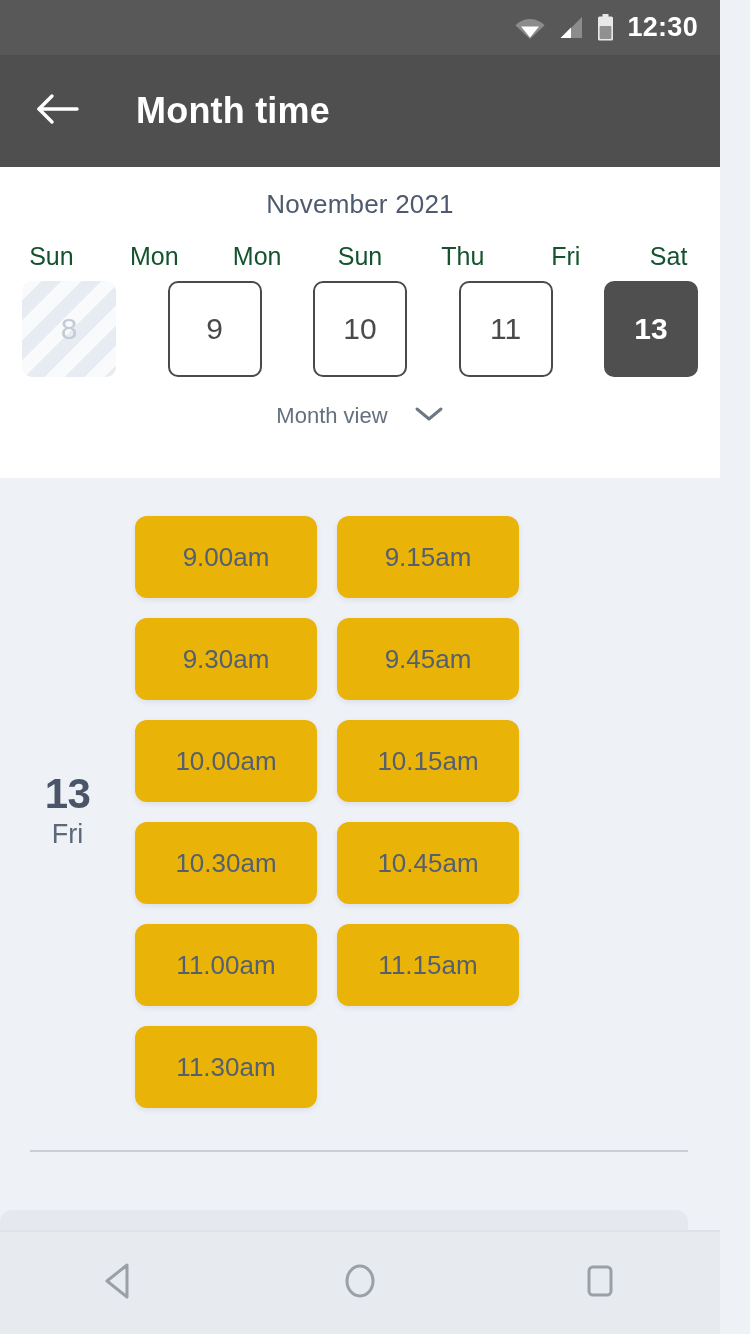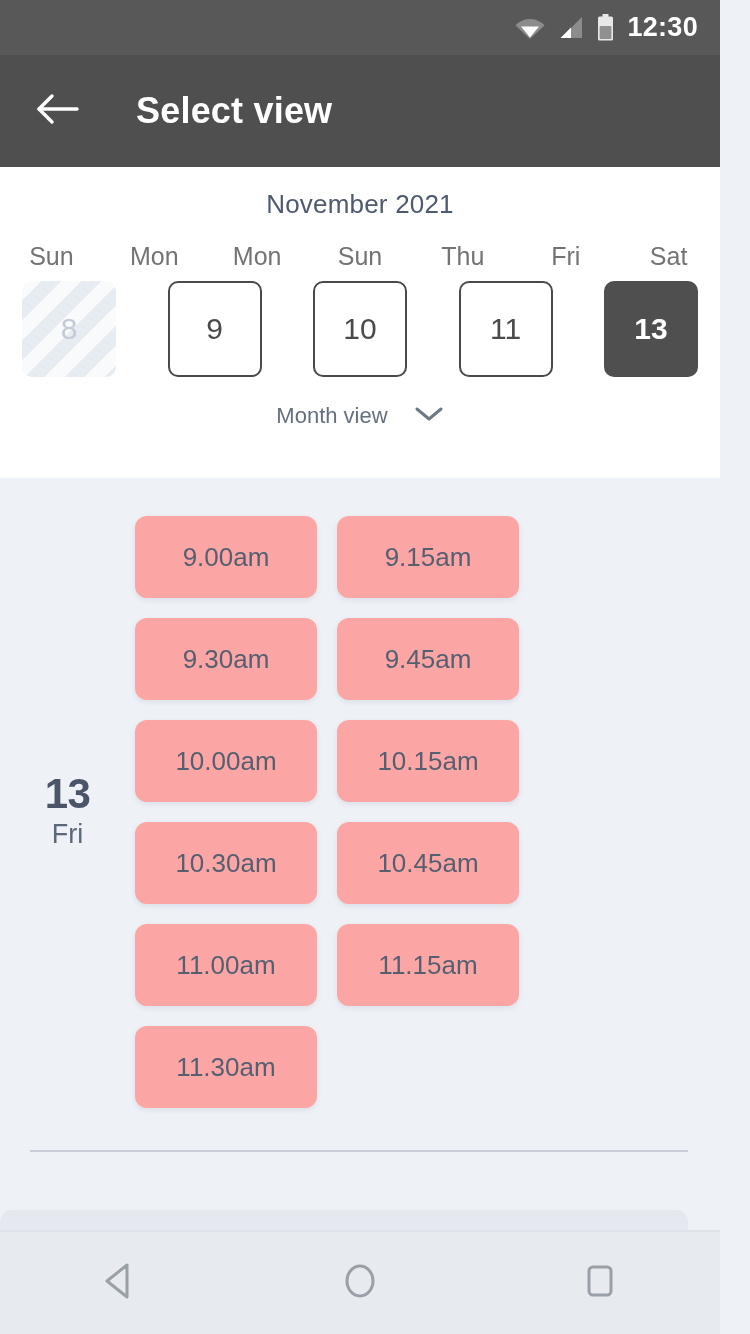--- a/index.html
+++ b/index.html
@@ -26,21 +26,21 @@
     height:112px; background:#4f4f4f; flex:0 0 112px;
     display:flex; align-items:center; padding-left:32px; gap:52px;
   }
   .back-btn { width:52px; height:52px; display:flex; align-items:center; justify-content:center; cursor:pointer; }
   .appbar-title { color:#ffffff; font-size:36px; font-weight:bold; letter-spacing:0.2px; }
 
   
   .calpanel { background:#ffffff; flex:0 0 311px; padding-top:22px; }
   .month-title { text-align:center; font-size:26px; color:#4e5a6d; letter-spacing:0.2px; padding-bottom:22px; }
   .weekdays { display:flex; padding:0 0 10px 0; }
-  .weekday { flex:1; text-align:center; font-size:25px; color:#737373; }
+  .weekday { flex:1; text-align:center; font-size:25px; color:#14532d; }
   .days { display:flex; padding:0 22px; gap:0; justify-content:space-between; }
   .day {
     width:94px; height:96px; border-radius:10px;
     display:flex; align-items:center; justify-content:center;
     font-size:30px; color:#4a4a4a; background:#ffffff;
     border:2px solid #4a4a4a; cursor:pointer;
   }
   .day.selected { background:#4f4f4f; color:#ffffff; font-weight:bold; border-color:#4f4f4f; }
   .day.disabled {
     border:none; color:#c2cbd6; cursor:default;
@@ -57,21 +57,21 @@
   
   .content { flex:1 1 auto; background:#eef1f6; overflow:hidden; position:relative; }
 
   .daygroup { display:flex; padding:0 32px 0 0; }
   .daygroup.first { padding-top:38px; }
   .daycol { width:135px; flex:0 0 135px; display:flex; flex-direction:column; align-items:center; justify-content:center; }
   .daynum { font-size:42px; font-weight:bold; color:#4a5568; line-height:1.05; letter-spacing:-0.5px; }
   .dayname { font-size:27px; color:#5c6878; line-height:1.3; }
   .slots { flex:1; display:flex; flex-wrap:wrap; gap:20px 20px; align-content:flex-start; }
   .slot {
-    width:182px; height:82px; background:#fca5a5; border-radius:12px;
+    width:182px; height:82px; background:#eab308; border-radius:12px;
     display:flex; align-items:center; justify-content:center;
     font-size:26px; color:#545f70; cursor:pointer;
     box-shadow:0 2px 5px rgba(120,135,160,0.17);
   }
   .divider { height:2px; background:#c9ced6; margin:42px 32px 0 30px; }
 
   .closed-wrap { display:flex; align-items:center; padding:58px 32px 0 0; }
   .closed-box {
     flex:1; height:160px; background:#e5e9ef; border-radius:12px;
     display:flex; align-items:center; justify-content:center;
@@ -116,21 +116,21 @@
 
   <div class="appbar">
     <div class="back-btn">
       <span>
         <svg width="44" height="34" viewBox="0 0 44 34">
           <path d="M3 17 L41 17" stroke="#ffffff" stroke-width="3.4" stroke-linecap="round" fill="none"></path>
           <path d="M16 4 L3 17 L16 30" stroke="#ffffff" stroke-width="3.4" stroke-linecap="round" stroke-linejoin="round" fill="none"></path>
         </svg>
       </span>
     </div>
-    <div class="appbar-title">Select view</div>
+    <div class="appbar-title">Month time</div>
   </div>
 
   <div class="calpanel">
     <div class="month-title">November 2021</div>
 
     <div class="weekdays">
       <div class="weekday">Sun</div>
       <div class="weekday">Mon</div>
       <div class="weekday">Mon</div>
       <div class="weekday">Sun</div>

